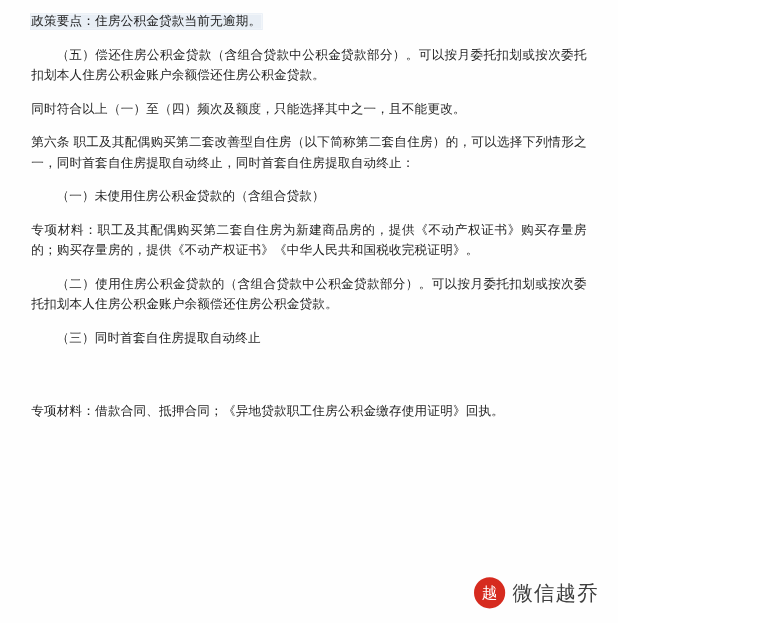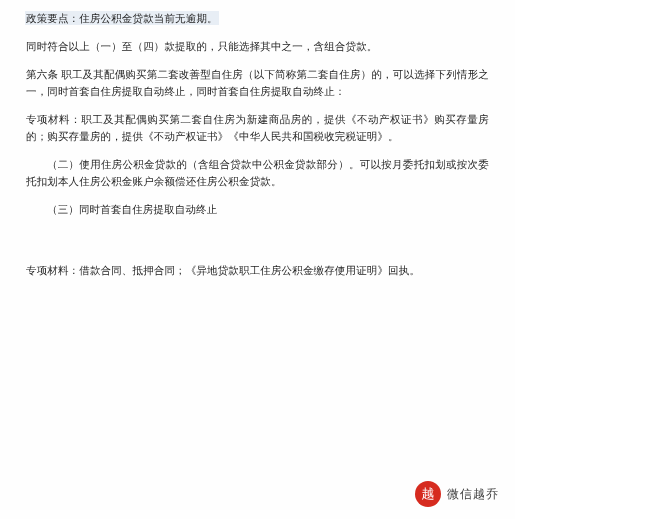--- a/index.html
+++ b/index.html
@@ -59,40 +59,42 @@
     height: 26px;
     border-radius: 50%;
     background: #d62b1f;
     color: #ffffff;
     font-size: 13px;
     line-height: 26px;
     text-align: center;
     font-family: "Liberation Serif", serif;
   }
   #wm-text {
-    font-size: 12px;
+    font-size: 17px;
     color: #3f3f3f;
     letter-spacing: 1px;
   }
   .first-line {
     margin-top: 2px;
   }
 </style>
 </head>
 <body>
 
 <div id="page">
 
   <p class="para noindent first-line"><span class="hl">政策要点：住房公积金贷款当前无逾期。</span></p>
 
+  <p class="para indent">（五）偿还住房公积金贷款（含组合贷款中公积金贷款部分）。可以按月委托扣划或按次委托扣划本人住房公积金账户余额偿还住房公积金贷款。</p>
 
-  <p class="para noindent">同时符合以上（一）至（四）款提取的，只能选择其中之一，含组合贷款。</p>
+  <p class="para noindent">同时符合以上（一）至（四）频次及额度，只能选择其中之一，且不能更改。</p>
 
   <p class="para noindent">第六条  职工及其配偶购买第二套改善型自住房（以下简称第二套自住房）的，可以选择下列情形之一，同时首套自住房提取自动终止，同时首套自住房提取自动终止：</p>
 
+  <p class="para indent">（一）未使用住房公积金贷款的（含组合贷款）</p>
 
 
   <p class="para noindent">专项材料：职工及其配偶购买第二套自住房为新建商品房的，提供《不动产权证书》购买存量房的；购买存量房的，提供《不动产权证书》《中华人民共和国税收完税证明》。</p>
 
   <p class="para indent">（二）使用住房公积金贷款的（含组合贷款中公积金贷款部分）。可以按月委托扣划或按次委托扣划本人住房公积金账户余额偿还住房公积金贷款。</p>
 
   <p class="para indent">（三）同时首套自住房提取自动终止</p>
 
 
   <p class="para noindent tight">专项材料：借款合同、抵押合同；《异地贷款职工住房公积金缴存使用证明》回执。</p>

